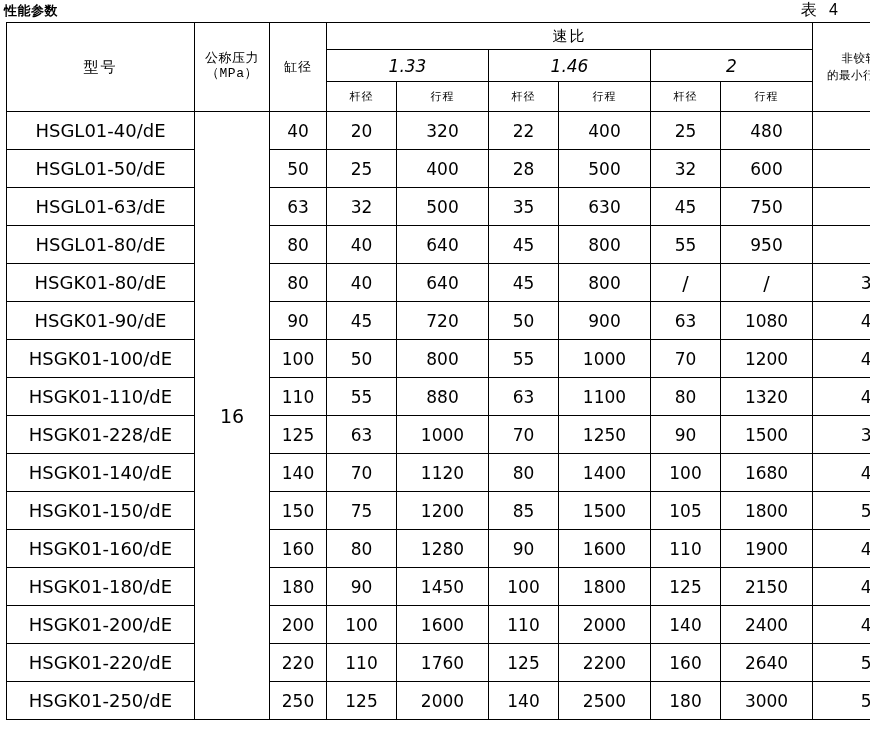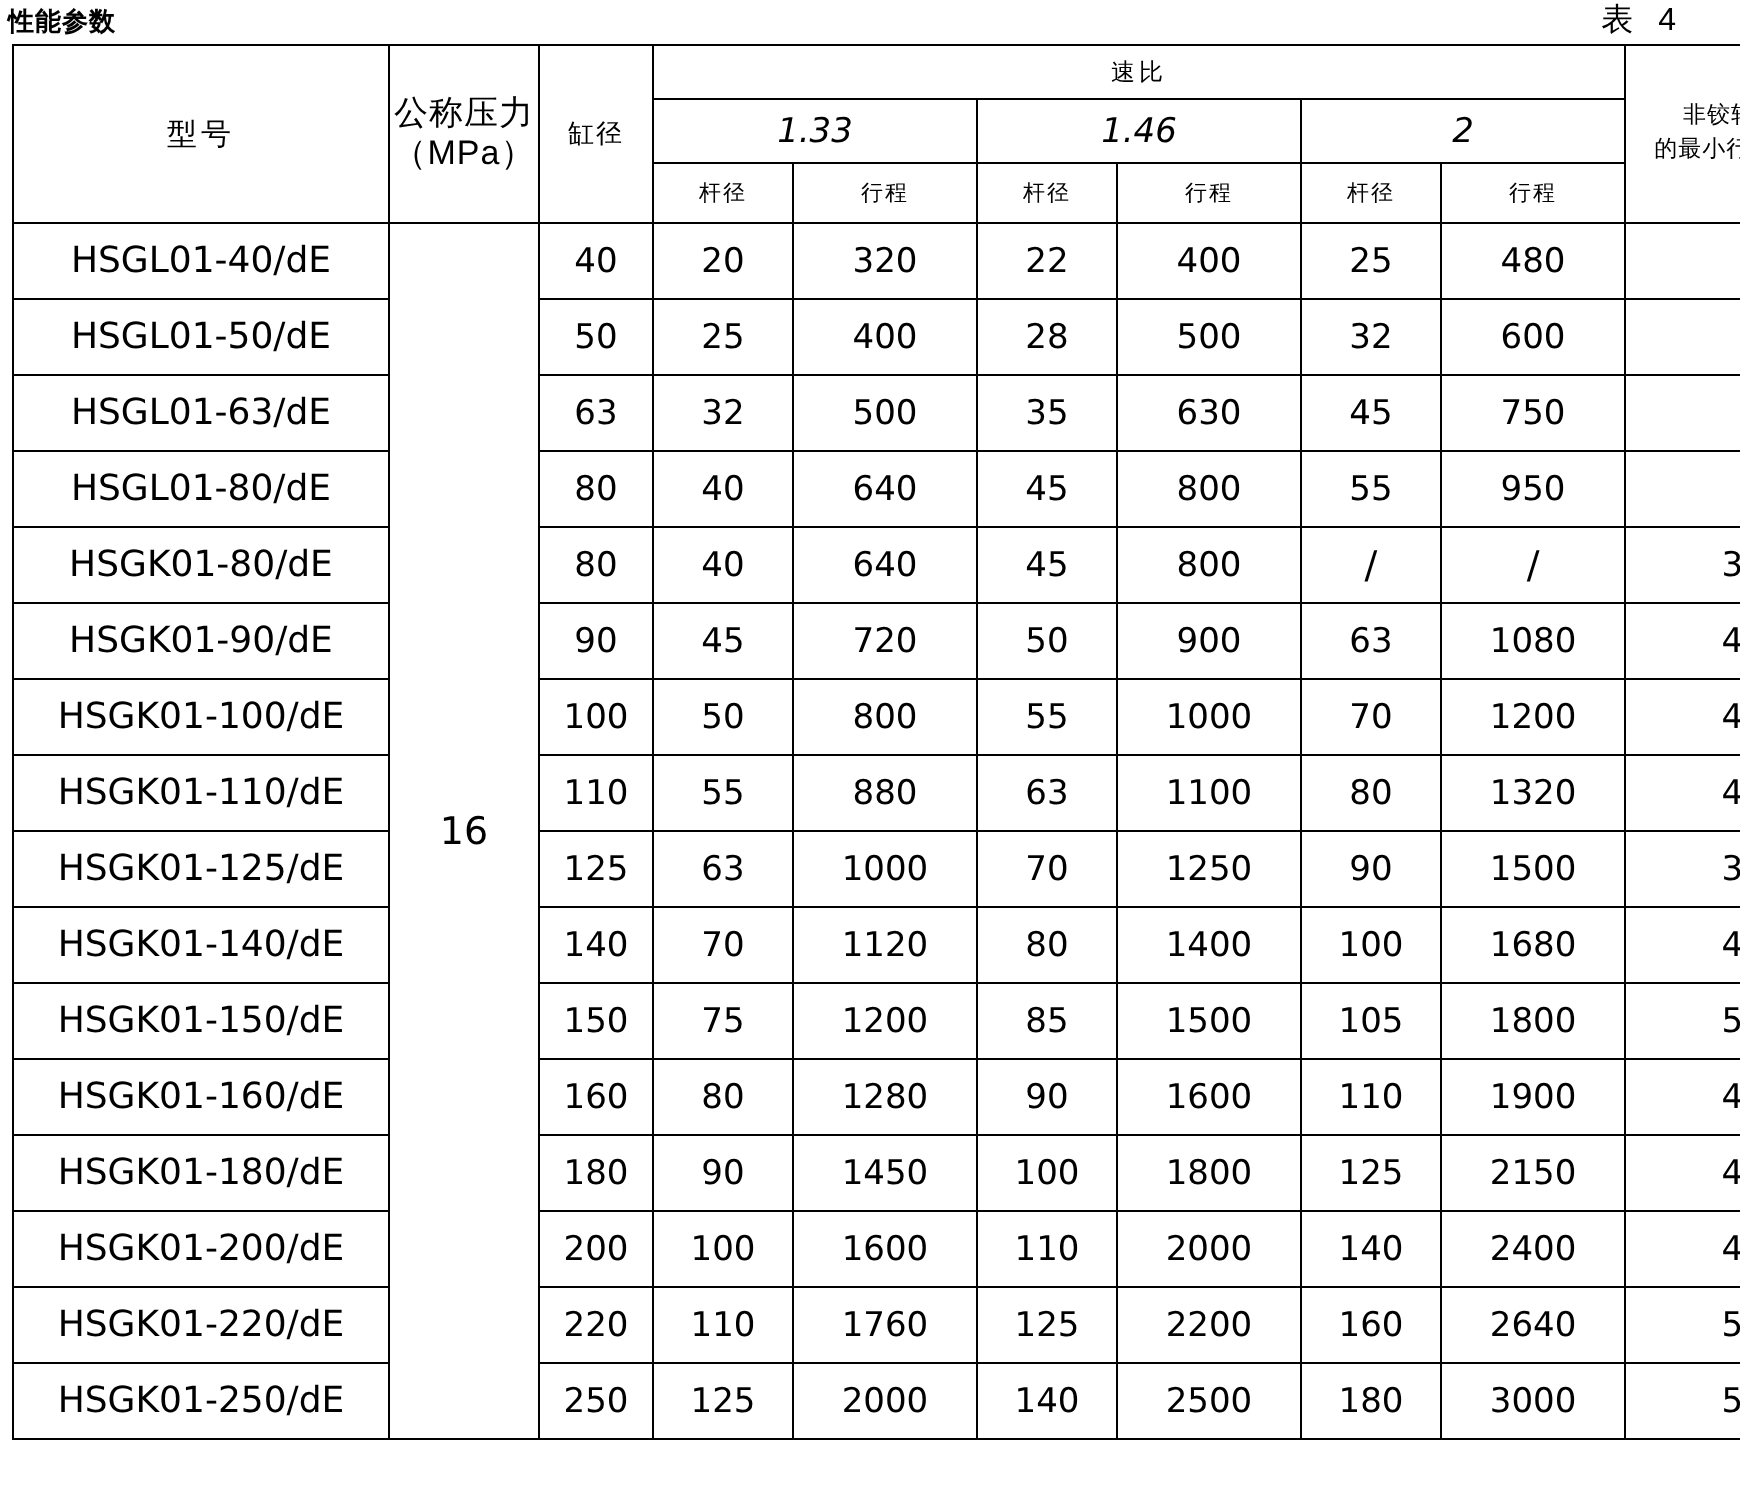--- a/index.html
+++ b/index.html
@@ -56,32 +56,33 @@
     padding: 0;
   }
   
   .h-model {
     font-size: 15px;
     font-weight: bold;
     letter-spacing: 2px;
     height: 88px;
   }
   .h-pressure {
-    font-size: 17px;
+    font-size: 13px;
     font-weight: bold;
     line-height: 1.15;
     letter-spacing: 0.5px;
+    font-family: Liberation Mono, monospace;
   }
   .h-bore {
     font-size: 13px;
     font-weight: bold;
     letter-spacing: 1px;
   }
   .h-ratio {
-    font-size: 12px;
+    font-size: 15px;
     font-weight: bold;
     letter-spacing: 2px;
     height: 24px;
   }
   .h-ratio-val {
     font-size: 17px;
     height: 28px;
     font-family: "DejaVu Sans", sans-serif;
     font-style: italic;
   }
@@ -263,21 +264,21 @@
           <td>110</td>
           <td>55</td>
           <td>880</td>
           <td>63</td>
           <td>1100</td>
           <td>80</td>
           <td>1320</td>
           <td>40</td>
         </tr>
         <tr>
-          <td class="model">HSGK01-125/dE</td>
+          <td class="model">HSGK01-228/dE</td>
           <td>125</td>
           <td>63</td>
           <td>1000</td>
           <td>70</td>
           <td>1250</td>
           <td>90</td>
           <td>1500</td>
           <td>35</td>
         </tr>
         <tr>

